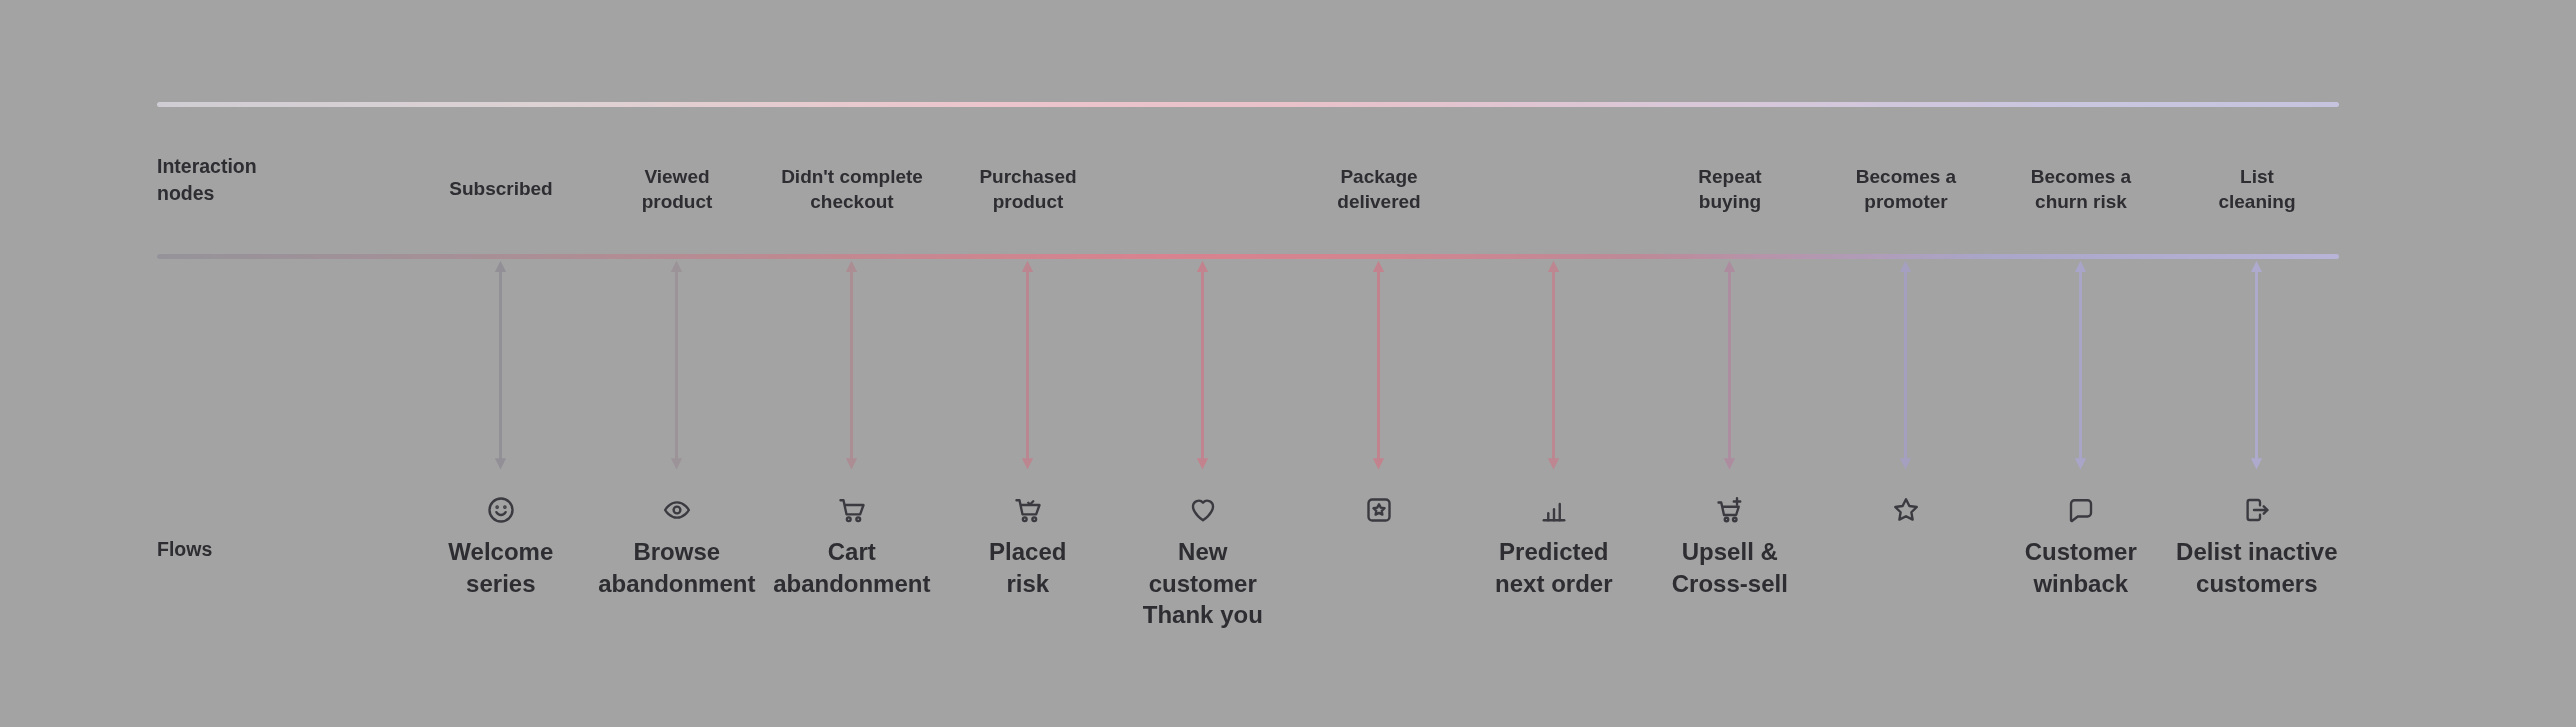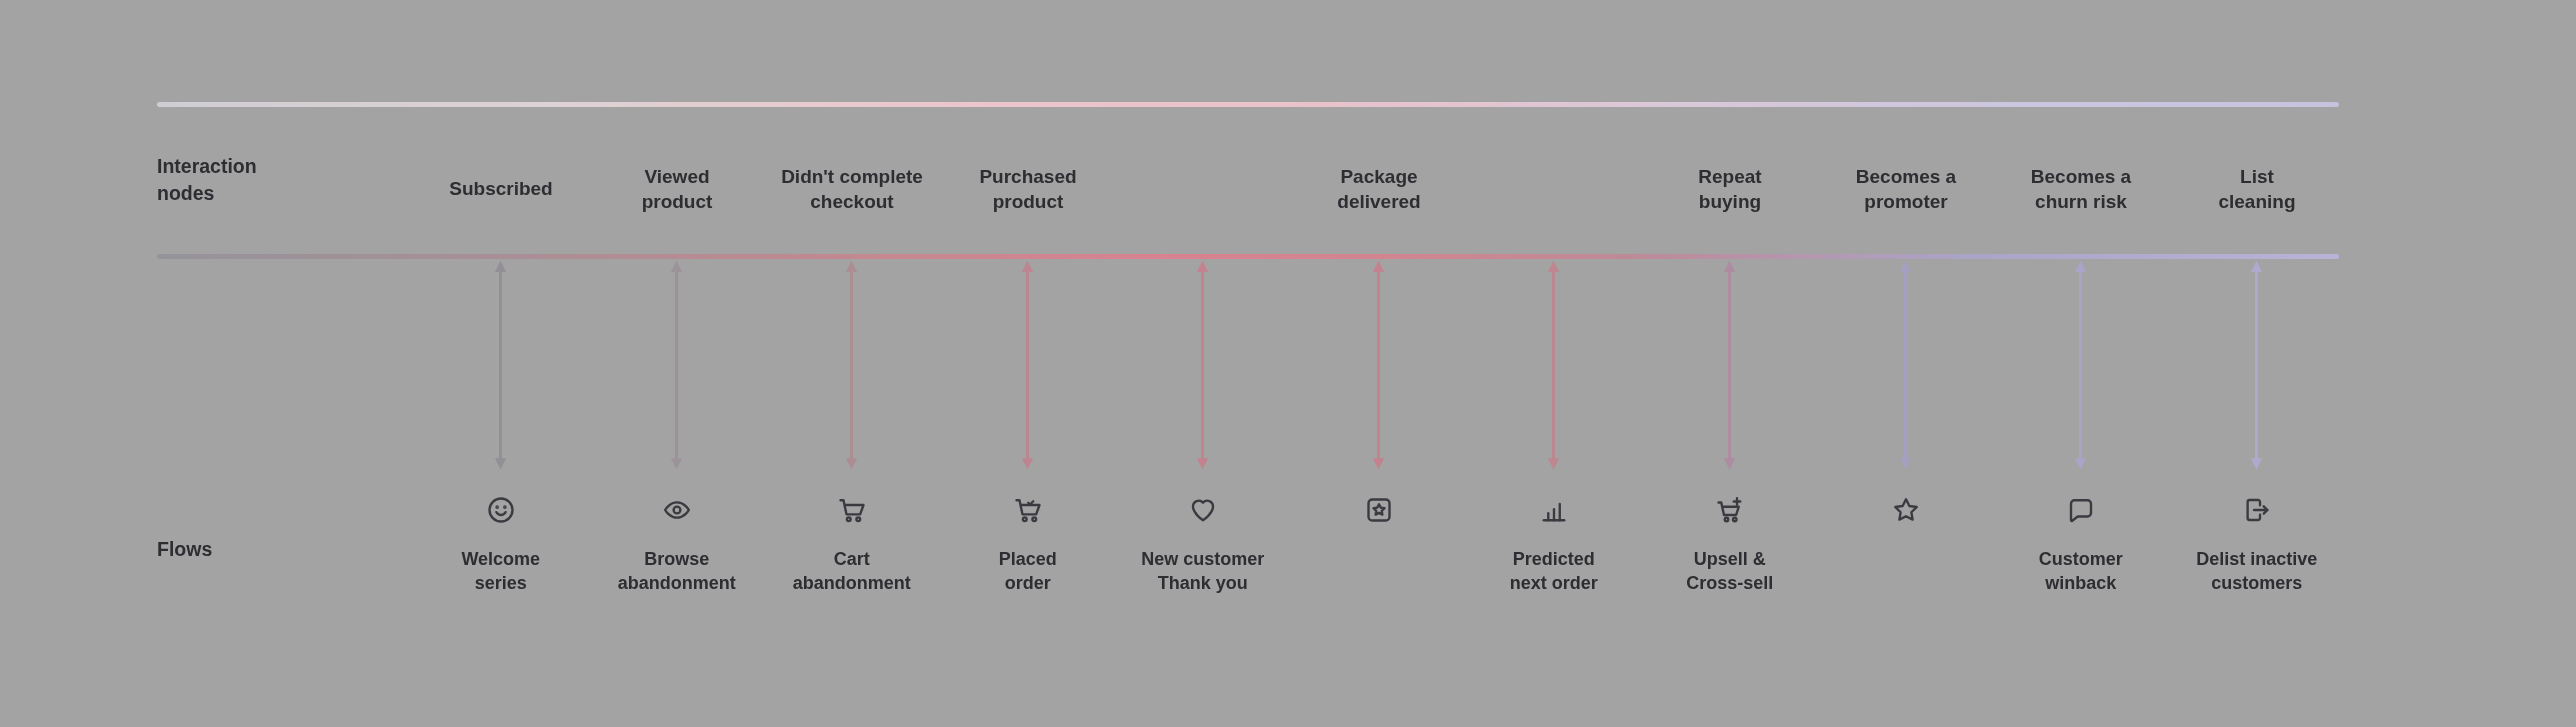--- a/index.html
+++ b/index.html
@@ -16,22 +16,22 @@
   #nodes-header{top:153px;width:145px;}
   #flows-header{top:536px;}
   .col{position:absolute;top:0;width:176px;height:728px;}
   .node-label{position:absolute;left:0;top:150px;width:176px;height:79px;
     display:flex;align-items:center;justify-content:center;text-align:center;
     font-size:19px;font-weight:700;line-height:1.3;white-space:pre-line;}
   .arrow{position:absolute;left:80px;top:260px;}
   .flow-icon{position:absolute;left:73px;top:495px;width:30px;height:30px;color:#3a3a40;}
   .flow-icon svg{width:30px;height:30px;fill:none;stroke:currentColor;stroke-width:1.9;
     stroke-linecap:round;stroke-linejoin:round;}
-  .flow-label{position:absolute;left:6.3px;top:548px;width:163px;text-align:center;
-    font-size:18px;font-weight:700;line-height:1.32;white-space:pre-line;}
+  .flow-label{position:absolute;left:6.3px;top:536px;width:163px;text-align:center;
+    font-size:24px;font-weight:700;line-height:1.32;white-space:pre-line;}
 </style>
 </head>
 <body>
 
 <div id="stage">
   <div id="top-line" class="hline"></div>
   <div id="nodes-header" class="row-header">Interaction nodes</div>
   <div id="main-line" class="hline"></div>
   <div id="flows-header" class="row-header">Flows</div>
   <div id="columns">
@@ -93,21 +93,21 @@
       <polygon class="head" points="12,0 3,18 21,18" fill="#bb8690"></polygon>
       <polygon class="head" points="12,334 3,316 21,316" fill="#bb8690"></polygon>
     </svg>
     <span class="flow-icon"><svg viewBox="0 0 24 24">
             <path d="M2.8 4.2h2.4l2.4 11.3h10.9L21.2 8H6.4"></path>
             <circle cx="9.4" cy="19.4" r="1.5"></circle>
             <circle cx="17" cy="19.4" r="1.5"></circle>
             <path d="M12.2 6.2l1.4 1.4 2.6-2.6"></path>
           </svg></span>
     <div class="flow-label">Placed
-order</div>
+risk</div>
   </div>
 
   <div class="col" style="left: 1115px; text-decoration: underline;">
 
     <svg class="arrow" width="15" height="210" viewBox="0 0 24 334">
       <line x1="12" y1="12" x2="12" y2="322" stroke-width="4.6" stroke="#c2838e"></line>
       <polygon class="head" points="12,0 3,18 21,18" fill="#c2838e"></polygon>
       <polygon class="head" points="12,334 3,316 21,316" fill="#c2838e"></polygon>
     </svg>
     <span class="flow-icon"><svg viewBox="0 0 24 24">

